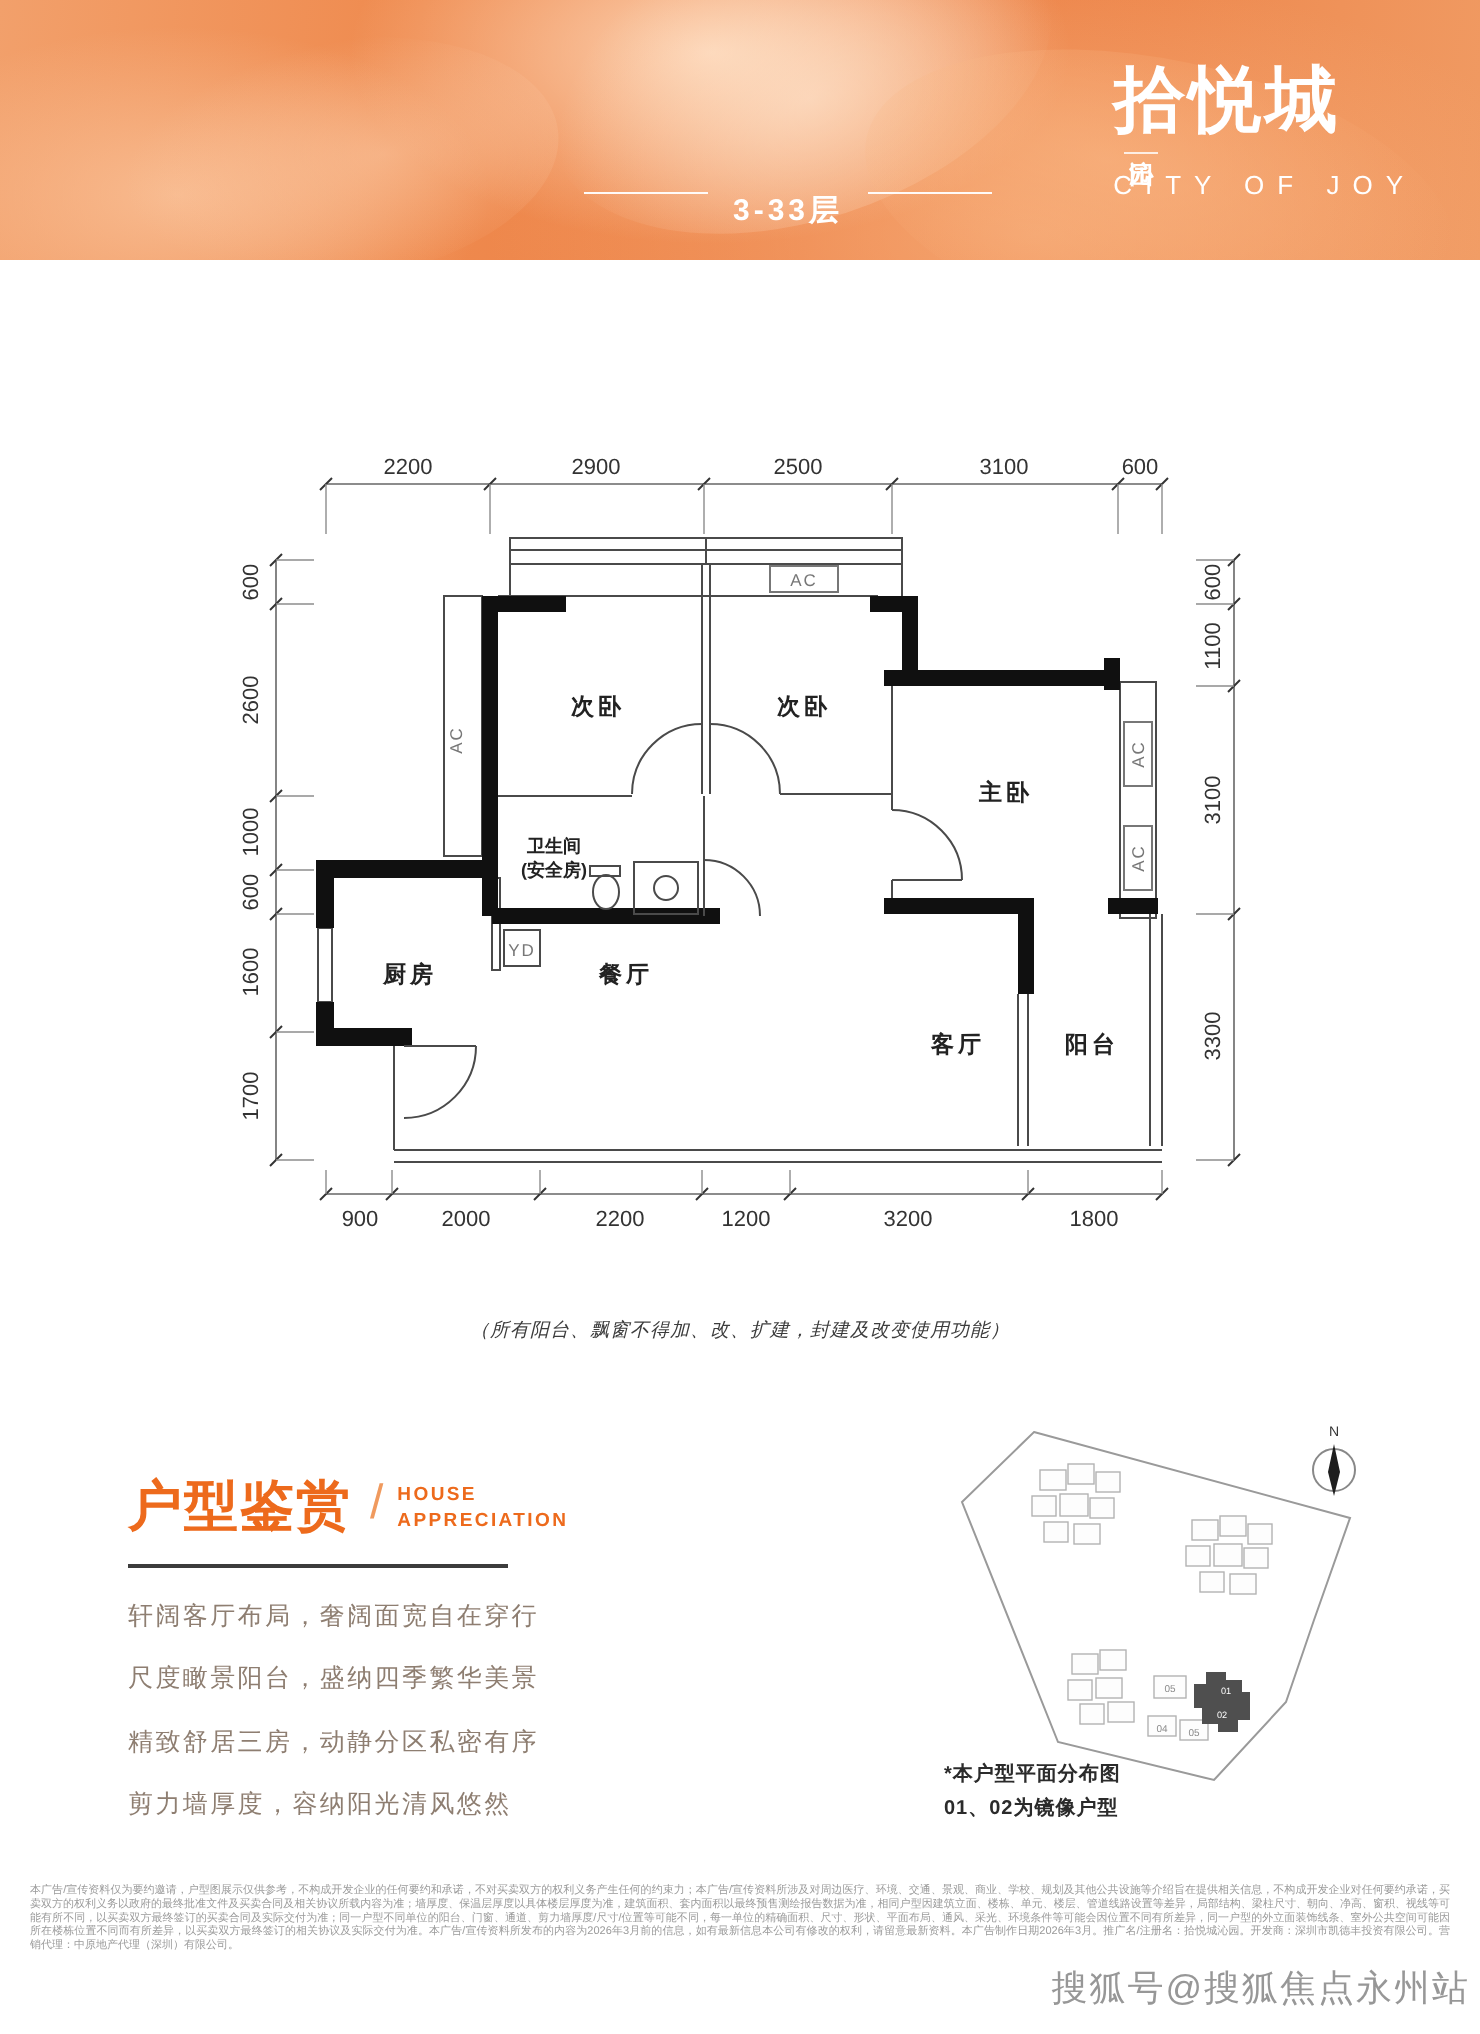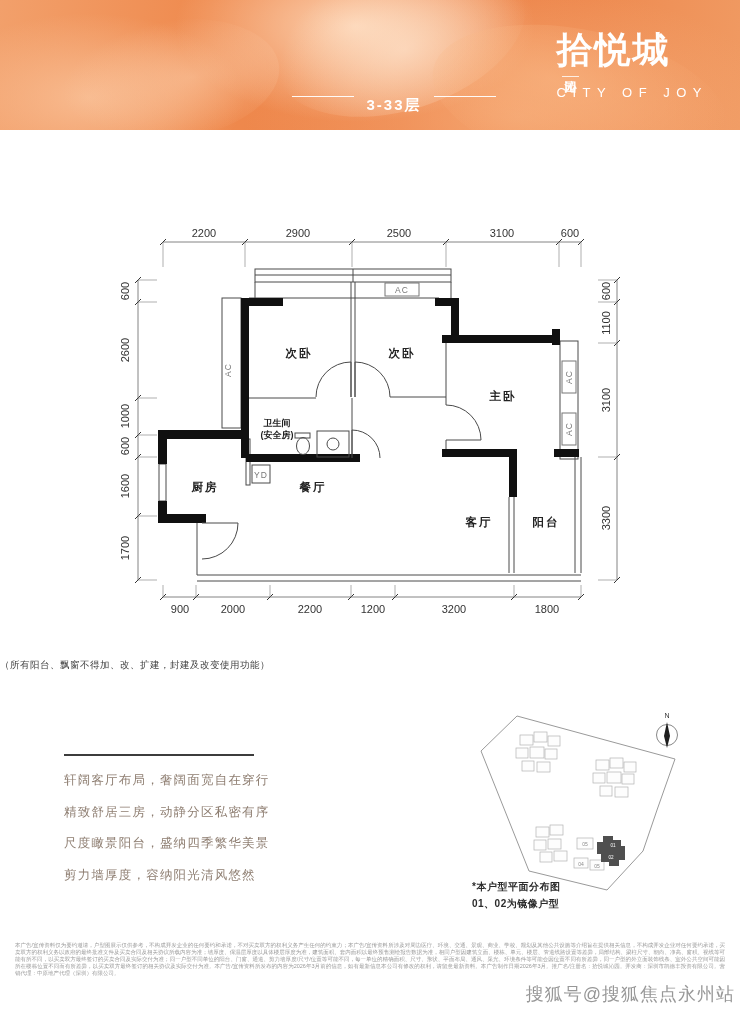--- a/index.html
+++ b/index.html
@@ -42,22 +42,22 @@
   .dimtxt{font-size:11px;fill:#333;}
   .roomtxt{font-size:11.5px;fill:#222;font-weight:bold;letter-spacing:2px;}
   .small-roomtxt{font-size:9px;fill:#222;font-weight:bold;}
   .actxt{font-size:8.5px;fill:#777;letter-spacing:1px;}
   .wall{fill:#101010;}
   .thin{stroke:#4a4a4a;stroke-width:1;fill:none;}
   .lite{stroke:#8c8c8c;stroke-width:.7;fill:none;}
   .dimline{stroke:#666;stroke-width:.8;}
   .tick{stroke:#333;stroke-width:1;}
 
-  .plan-note{position:absolute;left:0;top:659px;width:740px;
-             font-size:9.5px;color:#3d3d3d;letter-spacing:.5px;}
+  .plan-note{position:absolute;left:0;top:659px;width:740px;text-align:center;
+             font-size:9.5px;color:#3d3d3d;letter-spacing:.5px;font-style:italic;}
 
   
   .appre{position:absolute;left:64px;top:740px;width:240px;}
   .appre-titlerow{display:flex;align-items:flex-start;}
   .appre-title{font-size:27px;font-weight:700;color:#ed6a1c;letter-spacing:1px;line-height:1;}
   .appre-slash{font-size:24px;color:#f09a5e;margin:0 7px 0 9px;font-weight:300;line-height:1;}
   .appre-sub{color:#ed6a1c;font-size:9.5px;font-weight:700;letter-spacing:1.2px;line-height:1.35;margin-top:2px;}
   .appre-line{width:190px;height:0;border-top:2px solid #3c3c3c;margin-top:14px;}
   .appre-feats{margin-top:16px;}
   .feat{font-size:12.5px;color:#8e7e71;letter-spacing:1.2px;margin-bottom:14.5px;}
@@ -296,25 +296,33 @@
     <text class="roomtxt" x="208" y="266" text-anchor="middle">餐厅</text>
     <text class="roomtxt" x="374" y="301" text-anchor="middle">客厅</text>
     <text class="roomtxt" x="441" y="301" text-anchor="middle">阳台</text>
     <text class="actxt" x="156" y="253" text-anchor="middle">YD</text>
   </g>
 </svg>
 
 <div class="plan-note">（所有阳台、飘窗不得加、改、扩建，封建及改变使用功能）</div>
 
 <div class="appre">
+  <div class="appre-titlerow">
+    <div class="appre-title">户型鉴赏</div>
+    <div class="appre-slash">/</div>
+    <div class="appre-sub">
+      <div>HOUSE</div>
+      <div>APPRECIATION</div>
+    </div>
+  </div>
   <div class="appre-line"></div>
   <div class="appre-feats">
     <div class="feat">轩阔客厅布局，奢阔面宽自在穿行</div>
+    <div class="feat">尺度瞰景阳台，盛纳四季繁华美景</div>
     <div class="feat">精致舒居三房，动静分区私密有序</div>
-    <div class="feat">尺度瞰景阳台，盛纳四季繁华美景</div>
     <div class="feat">剪力墙厚度，容纳阳光清风悠然</div>
   </div>
 </div>
 
 <svg class="site-svg" width="250" height="220" viewBox="0 0 250 220">
   <polygon points="57,16 215,59 197,110 183,151 147,190 69,171 21,51" fill="none" stroke="#9a9a9a" stroke-width="1"></polygon>
 
   <g class="bldg">
     <rect x="60" y="35" width="13" height="10"></rect>
       <rect x="74" y="32" width="13" height="10"></rect>

